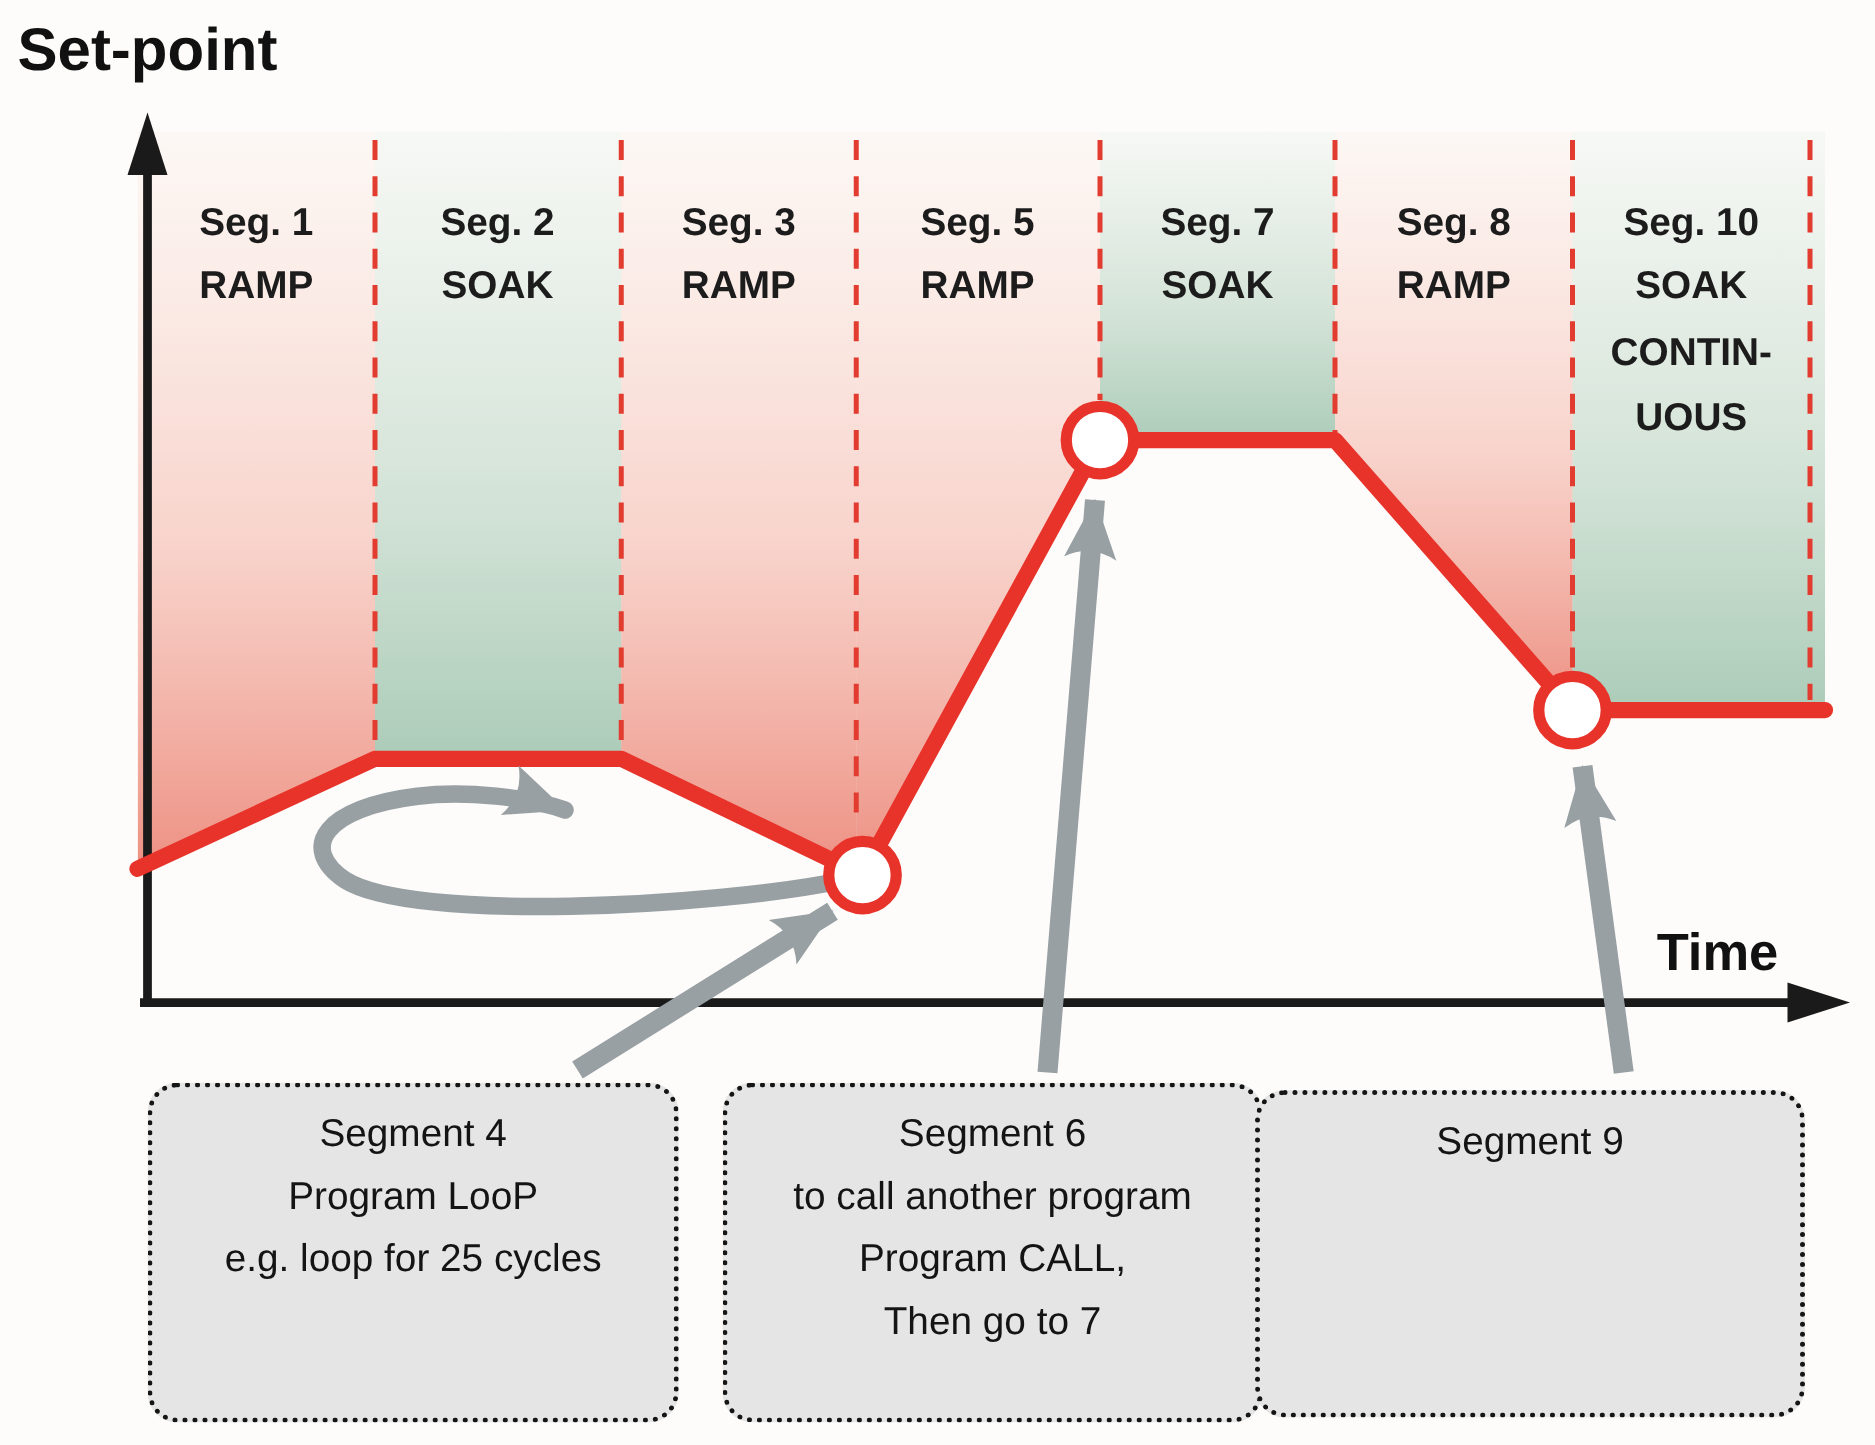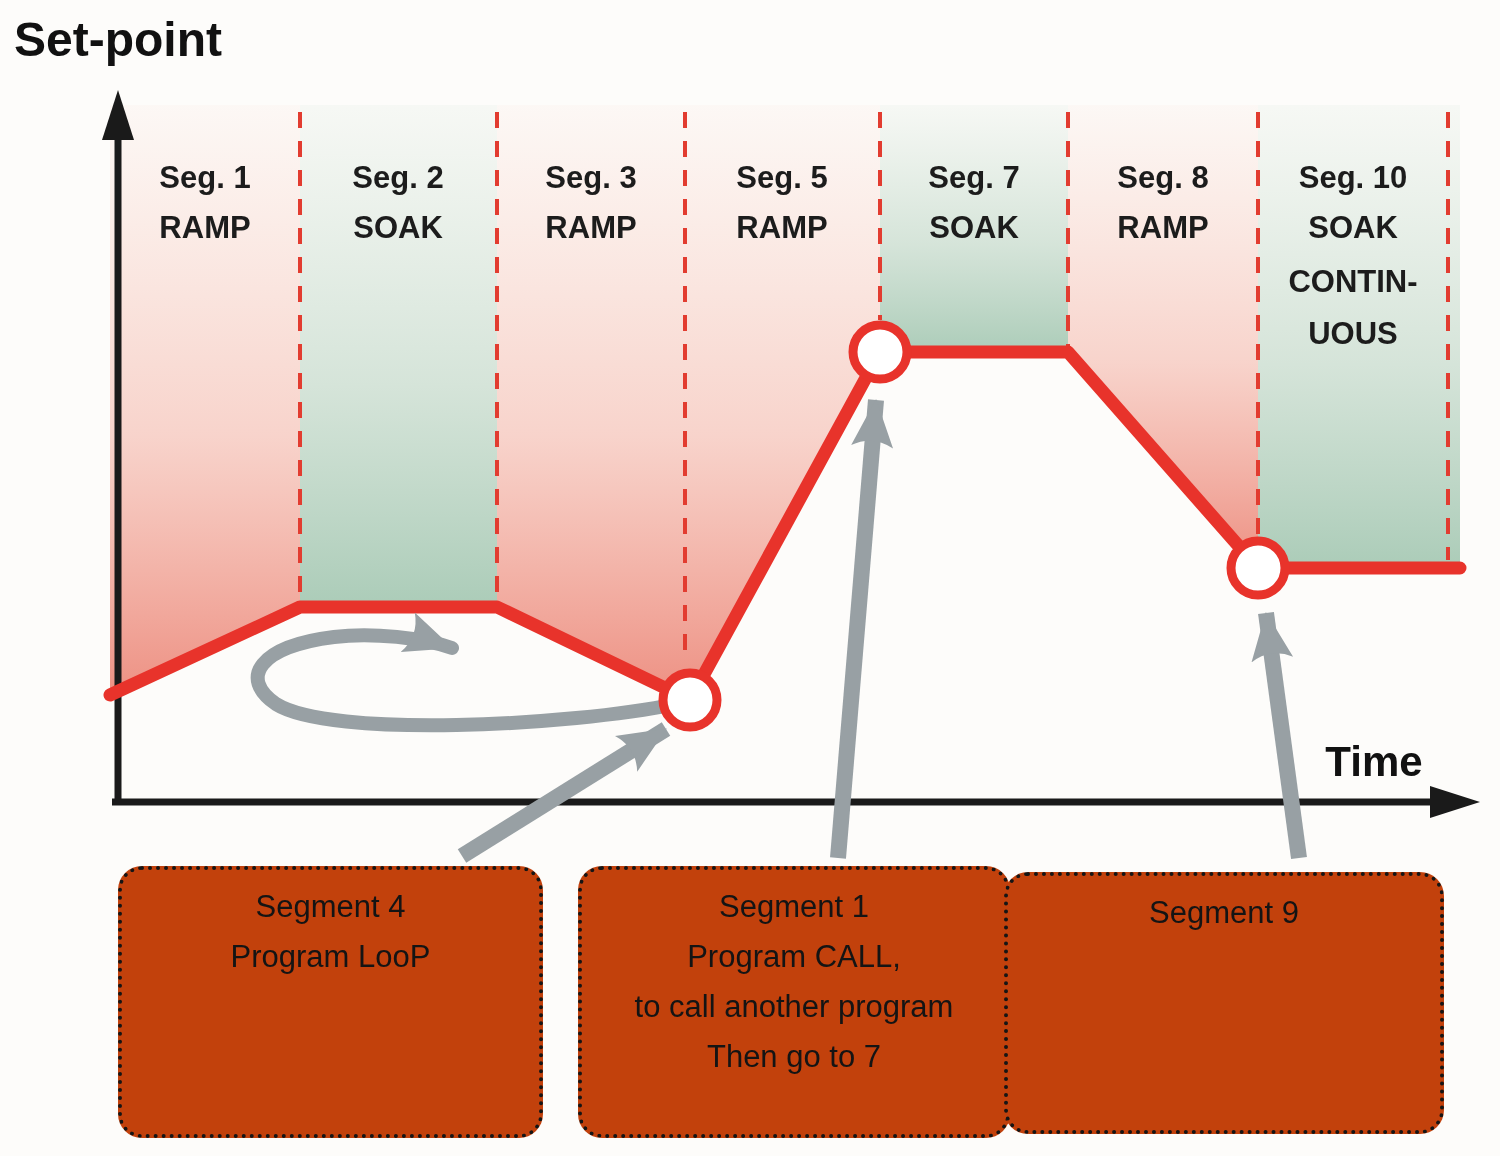--- a/index.html
+++ b/index.html
@@ -5,21 +5,21 @@
   html,body{margin:0;padding:0;background:#e8e8e8;}
   .stage{
     position:relative;width:1500px;height:1156px;background:#fdfcfa;
     overflow:hidden;font-family:"Liberation Sans",sans-serif;
   }
   .stage svg{position:absolute;left:0;top:0;}
   .seg-label{font-size:31px;font-weight:700;fill:#1c1c1c;text-anchor:middle;font-family:"Liberation Sans",sans-serif;}
   .axis-title{font-size:48px;font-weight:700;fill:#111;font-family:"Liberation Sans",sans-serif;}
   .time-label{font-size:42px;font-weight:700;fill:#111;text-anchor:middle;font-family:"Liberation Sans",sans-serif;}
   .callout{
-    position:absolute;border:4px dotted #151515;border-radius:24px;background:#c2410c;
+    position:absolute;border:4px dotted #151515;border-radius:24px;background:#e5e5e5;
     display:flex;flex-direction:column;align-items:center;padding-top:12px;
     font-size:31px;font-weight:400;color:#141414;text-align:left;box-sizing:border-box;
   }
   .callout .line{line-height:50px;white-space:pre;}
   .b{font-weight:400;}
 </style>
 </head>
 <body>
 
 <div class="stage">
@@ -106,26 +106,27 @@
       <circle cx="1258" cy="568" r="27"></circle>
     </g>
 
     <text class="axis-title" x="14" y="56">Set-point</text>
     <text class="time-label" x="1374" y="776">Time</text>
   </svg>
 
   <div class="callout" style="left:118px;top:866px;width:425px;height:272px;">
     <div class="line">Segment 4</div>
     <div class="line"><span>Program </span><span class="b">LooP</span><span></span></div>
+    <div class="line">e.g. loop for 25 cycles</div>
   </div>
 
   <div class="callout" style="left:578px;top:866px;width:432px;height:272px;">
-    <div class="line">Segment 1</div>
+    <div class="line">Segment 6</div>
+    <div class="line">to call another program</div>
     <div class="line"><span>Program </span><span class="b">CALL</span><span>,</span></div>
-    <div class="line">to call another program</div>
     <div class="line">Then go to 7</div>
   </div>
 
   <div class="callout" style="left:1004px;top:872px;width:440px;height:262px;">
     <div class="line">Segment 9</div>
   </div>
 
 </div>
 
 </body></html>

